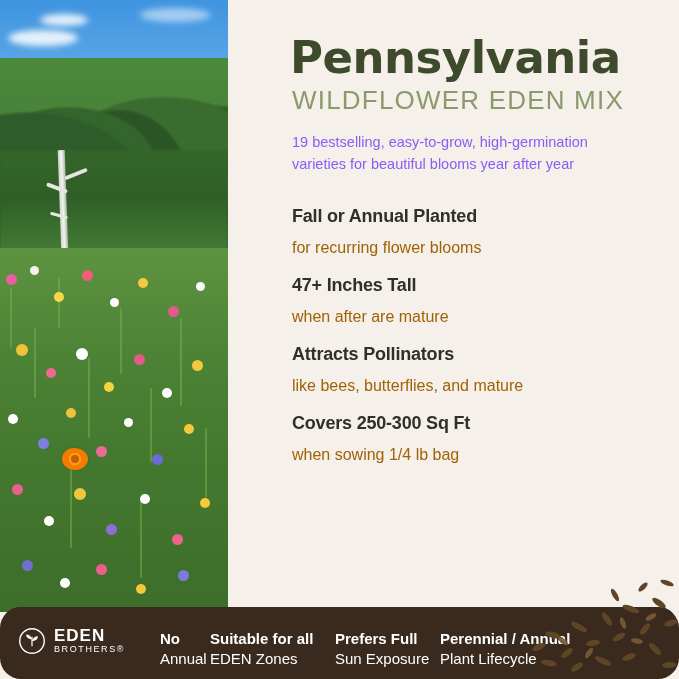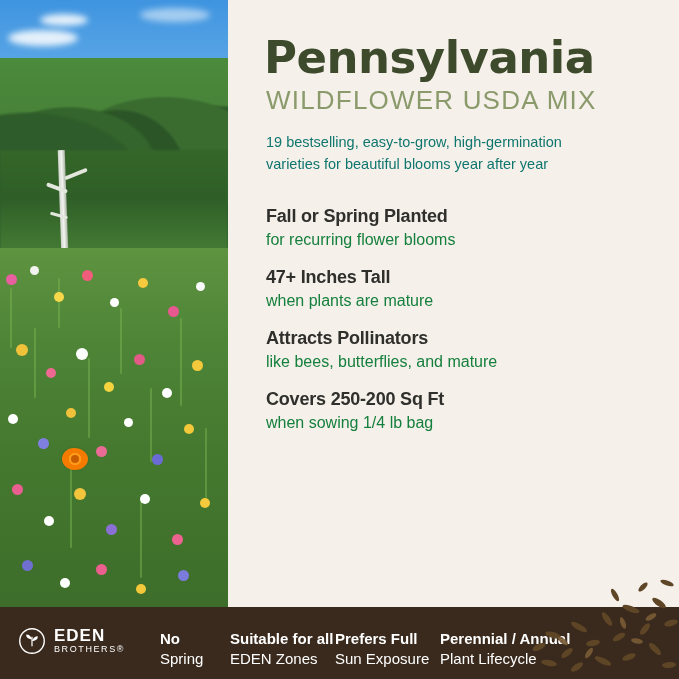--- a/index.html
+++ b/index.html
@@ -116,21 +116,21 @@
     background: #c95c00;
     border-radius: 50%;
   }
 
   
   .content {
     position: absolute;
     left: 228px; top: 0;
     width: 451px; height: 612px;
     background: #f5f0ea;
-    padding: 0 26px 0 36px;
+    padding: 0 26px 0 62px;
     box-sizing: border-box;
   }
   .title {
     margin: 0;
     padding-top: 34px;
     font-size: 45px;
     line-height: 1.05;
     font-weight: bold;
     color: #3e4a2c;
     letter-spacing: -0.5px;
@@ -141,49 +141,50 @@
     font-size: 26px;
     letter-spacing: 1.2px;
     color: #8a9a6b;
     font-weight: normal;
     font-family: "Liberation Sans", sans-serif;
   }
   .tagline {
     margin: 16px 0 0 2px;
     font-size: 14.5px;
     line-height: 1.5;
-    color: #0f766e;
+    color: #8b5cf6;
     max-width: 350px;
   }
   .features {
     margin-top: 30px;
   }
   .feature {
     margin-bottom: 18px;
   }
   .feature-title {
     font-size: 18px;
     font-weight: bold;
     color: #2f2f2c;
     margin: 0 0 1px 2px;
     letter-spacing: -0.2px;
   }
   .feature-sub {
     font-size: 16px;
-    color: #15803d;
-    margin: 4px 0 0 2px;
+    color: #a16207;
+    margin: 12px 0 0 2px;
   }
 
   
   .bottom {
     position: absolute;
     left: 0; bottom: 0;
     width: 679px; height: 72px;
     background: #3a2a1d;
     overflow: hidden;
+    border-radius: 21px;
   }
   .torn {
     position: absolute;
     left: 0; top: -14px;
     width: 679px; height: 20px;
   }
   .brand {
     position: absolute;
     left: 18px; top: 20px;
     display: flex;
@@ -210,21 +211,21 @@
     position: absolute;
     color: #ffffff;
     font-size: 15px;
     line-height: 1.35;
     font-weight: bold;
     top: 22px;
   }
   .bnote span { display: block; font-weight: normal; }
   .bnote b { font-weight: bold; display: block; }
   .n1 { left: 160px; }
-  .n2 { left: 230px; }
+  .n2 { left: 210px; }
   .n3 { left: 335px; }
   .n4 { left: 440px; }
 
   .seeds {
     position: absolute;
     right: 0; bottom: 0;
     width: 160px; height: 110px;
   }
 </style>
 </head>
@@ -291,38 +292,38 @@
       <div class="flower" style="left:96px; top:316px; width:11px; height:11px; background:#ea5f8d;"></div>
       <div class="flower" style="left:136px;top:336px; width:10px; height:10px; background:#f3c93b;"></div>
       <div class="flower" style="left:178px;top:322px; width:11px; height:11px; background:#7b7bdc;"></div>
 
       <div class="poppy" style="left:62px; top:200px;"></div>
     </div>
   </div>
 
   <div class="content">
     <h1 class="title">Pennsylvania</h1>
-    <div class="subtitle">WILDFLOWER USDA MIX</div>
+    <div class="subtitle">WILDFLOWER EDEN MIX</div>
     <p class="tagline">19 bestselling, easy-to-grow, high-germination varieties for beautiful blooms year after year</p>
 
     <div class="features">
       <div class="feature">
-        <div class="feature-title">Fall or Spring Planted</div>
+        <div class="feature-title">Fall or Annual Planted</div>
         <div class="feature-sub">for recurring flower blooms</div>
       </div>
       <div class="feature">
         <div class="feature-title">47+ Inches Tall</div>
-        <div class="feature-sub">when plants are mature</div>
+        <div class="feature-sub">when after are mature</div>
       </div>
       <div class="feature">
         <div class="feature-title">Attracts Pollinators</div>
         <div class="feature-sub">like bees, butterflies, and mature</div>
       </div>
       <div class="feature">
-        <div class="feature-title">Covers 250-200 Sq Ft</div>
+        <div class="feature-title">Covers 250-300 Sq Ft</div>
         <div class="feature-sub">when sowing 1/4 lb bag</div>
       </div>
     </div>
   </div>
 
   <div class="bottom">
     <svg class="torn" viewBox="0 0 679 20" preserveAspectRatio="none">
       <path d="M0,20 L0,14 L18,9 L34,15 L52,8 L70,14 L92,7 L110,13 L130,6 L150,13 L172,8 L192,14 L214,7 L236,13 L258,6 L280,12 L302,7 L326,13 L348,6 L370,12 L392,7 L414,13 L436,6 L458,12 L480,7 L502,13 L524,5 L548,12 L570,6 L592,12 L614,6 L636,12 L658,6 L679,12 L679,20 Z" fill="#3a2a1d"></path>
     </svg>
 
@@ -334,21 +335,21 @@
         <path d="M16 16 C21 16 23 13 22.5 10.5 C19.5 10.5 17 12.5 16 16 Z" fill="#ffffff"></path>
       </svg>
       <div class="brand-text">
         <div class="brand-eden">EDEN</div>
         <div class="brand-brothers">BROTHERS®</div>
       </div>
     </div>
 
     <div class="bnote n1">
       <b>No</b>
-      <span>Spring</span>
+      <span>Annual</span>
     </div>
     <div class="bnote n2">
       <b>Suitable for all</b>
       <span>EDEN Zones</span>
     </div>
     <div class="bnote n4">
       <b>Perennial / Annual</b>
       <span>Plant Lifecycle</span>
     </div>
     <div class="bnote n3">

